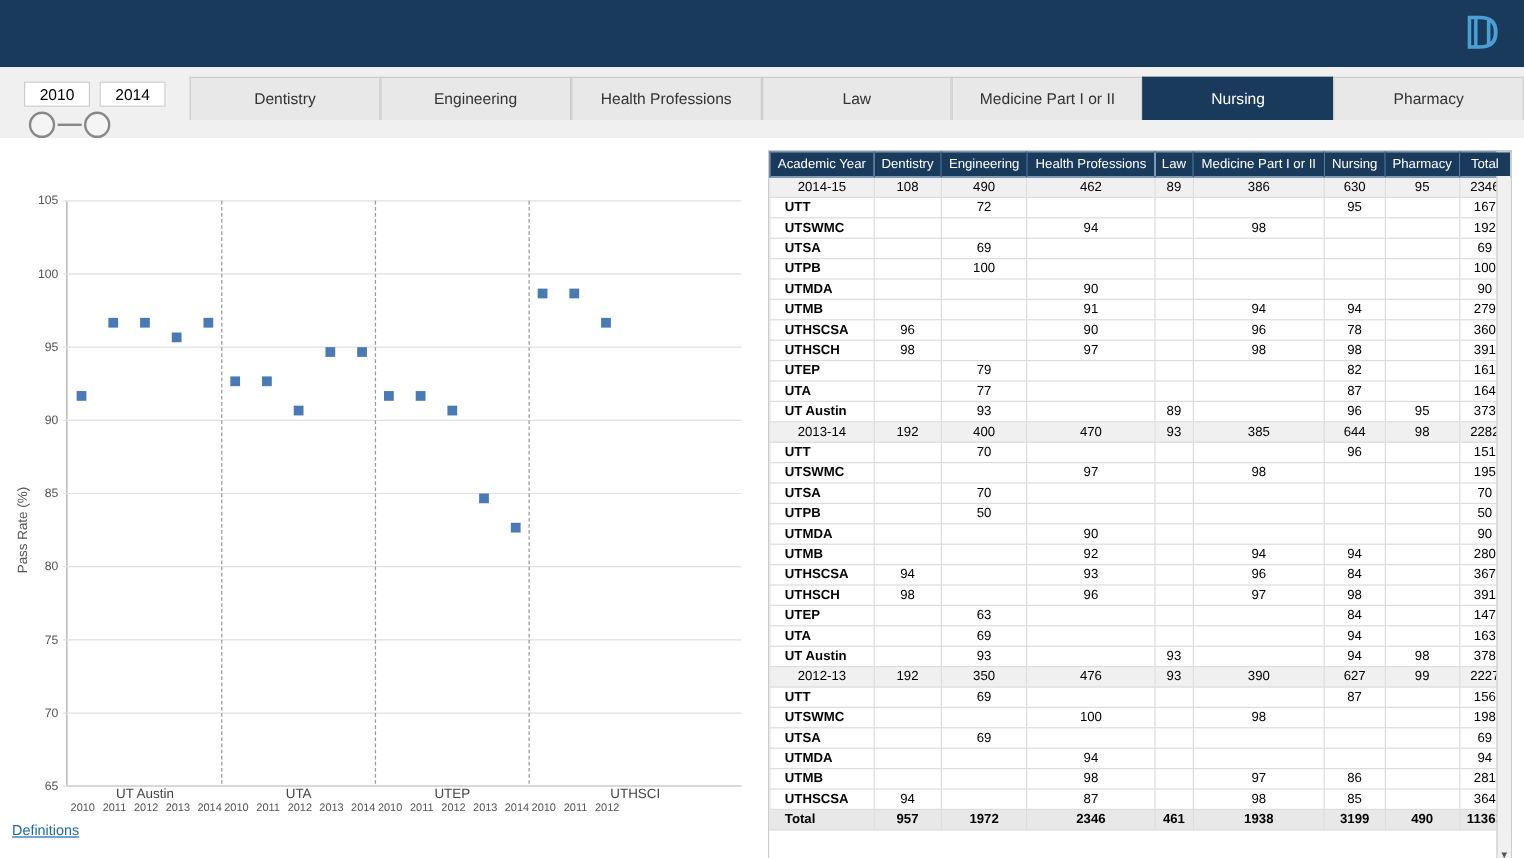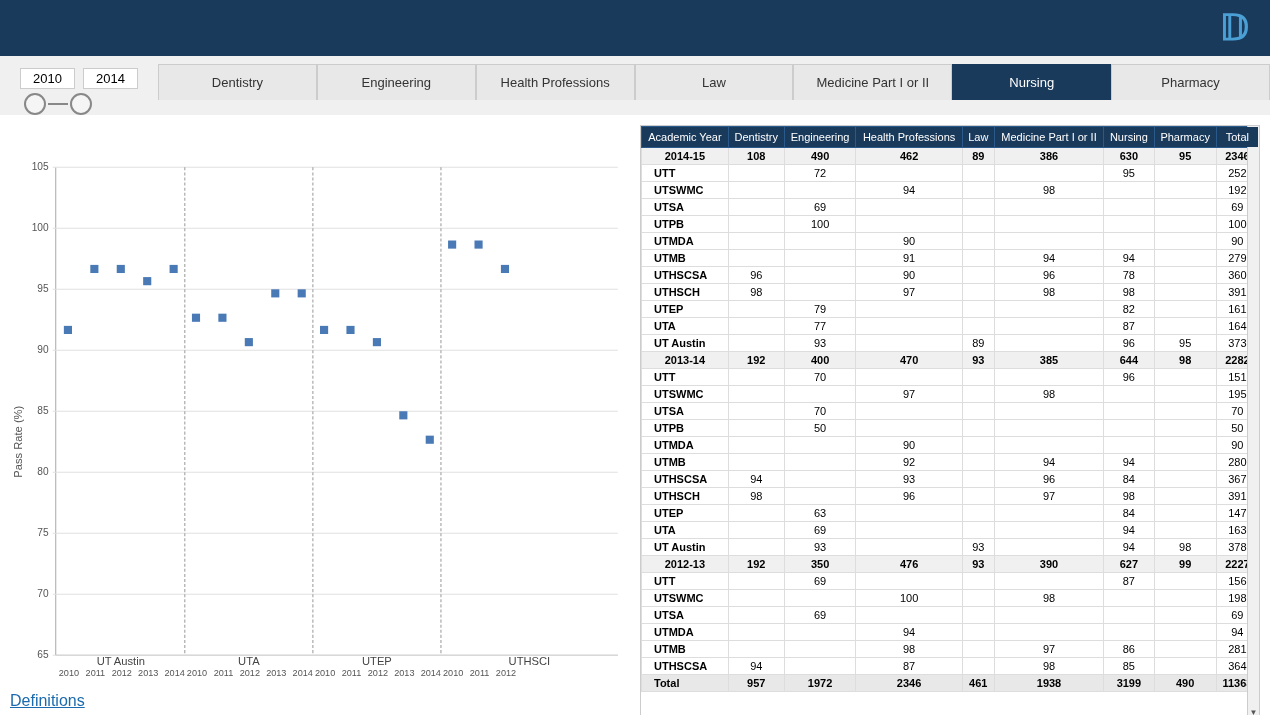--- a/index.html
+++ b/index.html
@@ -165,21 +165,21 @@
       top: 0;
       z-index: 10;
     }
     table tbody tr td {
       padding: 2px 5px;
       border: 1px solid #ddd;
       text-align: center;
       white-space: nowrap;
     }
     table tbody tr.year-row td {
-      font-weight: bold;
+      font-weight: normal;
       background: #f0f0f0;
     }
     table tbody tr:not(.year-row) td:first-child {
       text-align: left;
       padding-left: 12px;
       font-weight: bold;
     }
     table tbody tr.total-row td {
       font-weight: bold;
       background: #e8e8e8;
@@ -198,26 +198,26 @@
       justify-content: space-between;
       padding: 2px 0;
     }
     .scroll-arrow {
       font-size: 8px;
       cursor: pointer;
       color: #555;
     }
 
     #definitions-link {
-      font-size: 16px;
+      font-size: 12px;
       color: #1a6aad;
       text-decoration: underline;
       cursor: pointer;
       position: absolute;
-      bottom: 5px;
+      bottom: 16px;
       left: 10px;
     }
 
     .y-axis-label {
       font-size: 10px;
       fill: #555;
     }
     .x-axis-label {
       font-size: 9px;
       fill: #555;
@@ -407,21 +407,21 @@
             </tr>
             <tr>
               <td>UTT</td>
               <td></td>
               <td>72</td>
               <td></td>
               <td></td>
               <td></td>
               <td>95</td>
               <td></td>
-              <td>252</td>
+              <td>167</td>
             </tr>
             <tr>
               <td>UTSWMC</td>
               <td></td>
               <td></td>
               <td>94</td>
               <td></td>
               <td>98</td>
               <td></td>
               <td></td>

